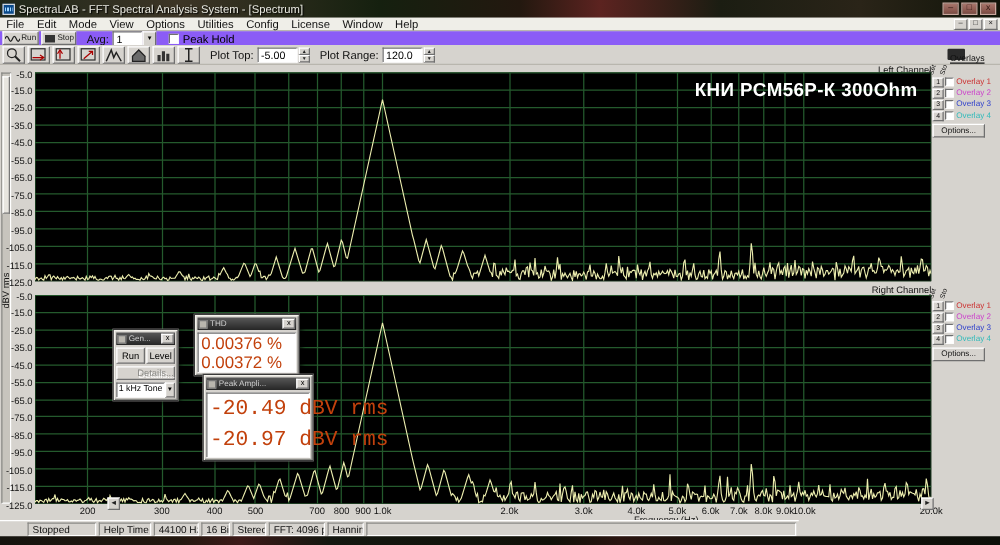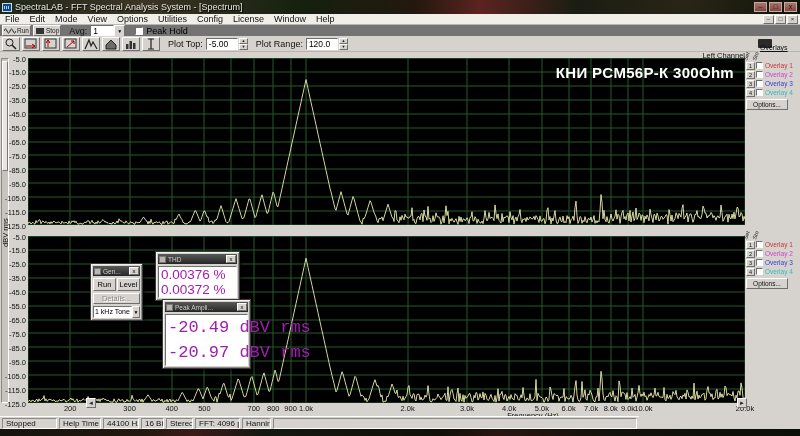--- a/index.html
+++ b/index.html
@@ -19,21 +19,21 @@
   .winbtn{width:13px;height:10px;background:linear-gradient(#a8766b,#7c4a42);border:1px solid #caa79e;
     color:#2a120e;font-size:7px;line-height:8px;text-align:center;padding:0;}
   
   .menubar{left:0;top:14px;width:800px;height:11px;background:#efeee8;border-bottom:1px solid #b9b6ae;
     display:flex;align-items:center;font-size:9px;color:#111;}
   .menuitem{padding:0 5px;line-height:11px;}
   .mdibtns{position:absolute;right:2px;top:1px;display:flex;gap:1px;}
   .mdibtn{width:11px;height:9px;background:#d6d3ce;border:1px solid;border-color:#fff #6f6f6f #6f6f6f #fff;
     font-size:6px;line-height:7px;text-align:center;padding:0;color:#222;}
   
-  .toolbar1{left:0;top:25px;width:800px;height:11px;background:#737373;display:flex;align-items:center;font-size:9px;}
+  .toolbar1{left:0;top:25px;width:800px;height:11px;background:#8b5cf6;display:flex;align-items:center;font-size:9px;}
   .toolbar2{left:0;top:36px;width:800px;height:16px;background:#d6d3ce;border-bottom:1px solid #b9b6ae;
     display:flex;align-items:center;font-size:9px;}
   .tbtn{height:14px;min-width:18px;margin-left:2px;background:#d6d3ce;border:1px solid;
     border-color:#fff #6f6f6f #6f6f6f #fff;display:inline-flex;align-items:center;justify-content:center;padding:0 1px;}
   .runstop{height:11px;font-size:6.5px;gap:1px;color:#222;}
   .fieldlbl{margin-left:8px;color:#111;}
   .field{height:12px;background:#fff;border:1px solid;border-color:#6f6f6f #fff #fff #6f6f6f;
     font-size:8.5px;line-height:10px;padding:0 2px;margin-left:3px;color:#000;}
   .spin{display:inline-flex;flex-direction:column;margin-left:1px;}
   .spinb{width:9px;height:6px;background:#d6d3ce;border:1px solid;border-color:#fff #6f6f6f #6f6f6f #fff;
@@ -68,32 +68,32 @@
   .ovopts{margin-top:2px;width:42px;height:11px;background:#d6d3ce;border:1px solid;border-color:#fff #6f6f6f #6f6f6f #fff;
     font-size:6.5px;padding:0;color:#111;}
   
   .mini{background:#d6d3ce;border:1px solid #3a3a3a;
     box-shadow:inset 1px 1px 0 #f4f2ec,inset -1px -1px 0 #8a8a86,2px 2px 3px rgba(0,0,0,.55);}
   .minititle{height:10px;margin:2px;background:linear-gradient(#585858,#262626);display:flex;align-items:center;
     color:#cfcfcf;font-size:6.5px;padding:0 1px;}
   .miniicon{width:7px;height:7px;background:#b9b6ae;border:1px solid #777;margin-right:2px;flex:none;}
   .minix{margin-left:auto;width:10px;height:8px;background:#d6d3ce;border:1px solid;border-color:#fff #6f6f6f #6f6f6f #fff;
     font-size:6px;line-height:6px;text-align:center;padding:0;color:#000;}
-  .minibody{margin:0 2px 2px 2px;background:#fff;border:1px solid;border-color:#6f6f6f #fff #fff #6f6f6f;color:#a21caf;}
+  .minibody{margin:0 2px 2px 2px;background:#fff;border:1px solid;border-color:#6f6f6f #fff #fff #6f6f6f;color:#c2410c;}
   .thdval{font-size:13.5px;line-height:15px;padding:0 2px;white-space:nowrap;}
   .peakval{font-size:17px;line-height:13px;padding:6px 2px;white-space:nowrap;font-family:Liberation Mono, monospace;}
   .genbtnrow{display:flex;gap:1px;margin:2px;}
   .genbtn{flex:1;height:13px;background:#d6d3ce;border:1px solid;border-color:#fff #6f6f6f #6f6f6f #fff;
     font-size:7.5px;padding:0;color:#000;}
   .genbtn.disabled{color:#8a8a86;text-shadow:1px 1px 0 #fff;}
   .gencombo{display:flex;margin:2px;}
   .genfield{flex:1;height:12px;background:#fff;border:1px solid;border-color:#6f6f6f #fff #fff #6f6f6f;
     font-size:7px;line-height:10px;padding:0 1px;color:#000;white-space:nowrap;}
   
-  .statusbar{left:0;top:416px;width:639px;height:13px;background:#d6d3ce;border-top:1px solid #fff;display:flex;align-items:center;}
+  .statusbar{left:0;top:416px;width:639px;height:13px;background:#d6d3ce;border-top:1px solid #fff;display:flex;align-items:center;padding-left:20px;}
   .statcell{height:11px;margin-left:2px;border:1px solid;border-color:#8a8a86 #fff #fff #8a8a86;
     font-size:8px;line-height:9px;padding:0 3px;color:#111;white-space:nowrap;overflow:hidden;}
   .bottomstrip{left:0;top:429px;width:800px;height:7px;
     background:linear-gradient(90deg,#15130e 0%,#23180f 18%,#3d1a18 24%,#141710 33%,#101008 55%,#2a1410 62%,#14120c 75%,#0c0e08 100%);}
 </style>
 </head>
 <body>
 
 <div class="app">
 
@@ -256,20 +256,21 @@
         <line x1="600" y1="0" x2="600" y2="167" stroke="#245a2d" stroke-width="1"></line>
         <line x1="615" y1="0" x2="615" y2="167" stroke="#245a2d" stroke-width="1"></line>
         <line x1="717" y1="0" x2="717" y2="167" stroke="#245a2d" stroke-width="1"></line>
         <line x1="0" y1="0" x2="0" y2="167" stroke="#245a2d" stroke-width="1"></line>
         <line x1="0" y1="0" x2="717" y2="0" stroke="#245a2d" stroke-width="1"></line>
         <path d="M0,165.8L1,164.0L2,164.2L3,166.0L4,164.9L5,164.3L6,165.6L7,166.1L8,162.5L9,164.7L10,163.4L11,161.9L12,161.9L13,165.8L14,163.6L15,162.9L16,164.1L17,165.0L18,163.3L19,164.7L20,165.5L21,164.0L22,165.9L23,163.7L24,165.4L25,163.8L26,163.1L27,164.1L28,165.0L29,164.3L30,164.3L31,163.9L32,164.9L33,165.9L34,163.1L35,164.7L36,165.2L37,164.7L38,164.2L39,165.1L40,166.1L41,163.0L42,165.4L43,165.2L44,162.8L45,164.0L46,162.7L47,164.8L48,163.1L49,165.3L50,166.0L51,166.1L52,165.3L53,165.4L54,166.0L55,166.0L56,164.7L57,164.0L58,164.9L59,163.1L60,162.8L61,163.0L62,165.7L63,164.2L64,162.3L65,164.8L66,164.7L67,166.1L68,164.0L69,165.7L70,162.8L71,164.8L72,165.0L73,163.7L74,162.5L75,161.6L76,162.8L77,164.1L78,163.6L79,165.0L80,164.6L81,165.6L82,165.4L83,165.6L84,166.1L85,164.0L86,165.3L87,165.7L88,165.0L89,162.9L90,165.1L91,160.8L92,162.7L93,162.9L94,163.3L95,164.5L96,164.9L97,165.1L98,162.9L99,164.4L100,165.6L101,165.9L102,164.3L103,163.8L104,165.0L105,164.5L106,166.2L107,166.0L108,163.6L109,164.8L110,164.6L111,164.6L112,164.5L113,162.8L114,161.2L115,159.5L116,159.4L117,161.1L118,162.7L119,163.1L120,166.0L121,163.1L122,165.5L123,161.2L124,164.8L125,166.2L126,164.3L127,165.0L128,163.5L129,164.4L130,164.9L131,163.7L132,164.6L133,166.2L134,166.3L135,163.4L136,165.7L137,164.2L138,163.7L139,162.8L140,166.2L141,165.1L142,164.8L143,163.6L144,164.4L145,165.2L146,165.6L147,160.9L148,161.8L149,159.7L150,157.7L151,156.1L152,158.2L153,160.2L154,161.6L155,164.4L156,164.6L157,166.1L158,165.4L159,166.1L160,165.1L161,163.9L162,164.1L163,162.5L164,160.0L165,157.5L166,155.1L167,152.6L168,153.3L169,155.7L170,158.2L171,160.7L172,163.2L173,161.6L174,158.7L175,155.8L176,152.9L177,153.3L178,156.2L179,159.1L180,158.9L181,164.2L182,164.2L183,163.1L184,163.0L185,165.6L186,164.2L187,161.9L188,162.3L189,160.8L190,157.5L191,154.2L192,150.9L193,147.6L194,150.7L195,154.0L196,157.3L197,160.6L198,163.7L199,164.7L200,164.8L201,163.5L202,160.2L203,156.9L204,153.6L205,150.3L206,147.0L207,143.7L208,140.7L209,144.0L210,147.3L211,150.6L212,153.9L213,157.2L214,160.5L215,160.3L216,159.5L217,155.8L218,152.1L219,148.4L220,144.7L221,141.0L222,141.1L223,144.8L224,148.5L225,152.2L226,155.9L227,159.6L228,158.2L229,154.5L230,150.8L231,147.1L232,143.4L233,139.7L234,136.8L235,140.5L236,144.3L237,148.0L238,151.7L239,155.4L240,154.8L241,150.7L242,146.5L243,142.4L244,138.3L245,134.2L246,135.8L247,139.9L248,144.0L249,148.1L250,148.6L251,144.1L252,139.5L253,135.0L254,130.5L255,125.9L256,121.4L257,116.9L258,112.3L259,107.8L260,103.2L261,98.7L262,94.2L263,89.6L264,85.1L265,80.6L266,76.0L267,71.5L268,66.9L269,62.4L270,57.9L271,53.3L272,48.8L273,44.3L274,39.7L275,35.2L276,30.7L277,26.1L278,21.6L279,26.1L280,30.6L281,35.1L282,39.7L283,44.2L284,48.8L285,53.3L286,57.8L287,62.4L288,66.9L289,71.4L290,76.0L291,80.5L292,85.1L293,89.6L294,94.1L295,98.7L296,103.2L297,107.7L298,112.3L299,116.8L300,121.3L301,125.9L302,130.4L303,133.9L304,138.0L305,142.1L306,146.2L307,150.4L308,152.3L309,148.6L310,144.8L311,141.1L312,137.4L313,133.7L314,137.2L315,140.9L316,144.6L317,148.3L318,152.0L319,155.8L320,157.1L321,153.4L322,149.7L323,146.0L324,142.2L325,138.5L326,140.7L327,144.4L328,148.2L329,151.9L330,155.6L331,159.3L332,163.0L333,163.9L334,166.2L335,160.5L336,160.9L337,158.8L338,155.9L339,152.6L340,149.3L341,146.0L342,142.7L343,144.5L344,147.8L345,151.1L346,154.4L347,156.5L348,159.0L349,162.7L350,164.7L351,160.6L352,160.5L353,160.7L354,158.9L355,162.7L356,159.4L357,156.1L358,152.8L359,149.5L360,146.2L361,149.4L362,152.7L363,156.0L364,159.3L365,160.0L366,163.5L367,152.6L368,153.0L369,162.1L370,163.0L371,164.7L372,158.8L373,162.3L374,157.4L375,159.9L376,161.8L377,156.1L378,159.1L379,158.9L380,160.1L381,159.9L382,158.3L383,158.1L384,149.7L385,162.6L386,161.3L387,165.1L388,165.5L389,160.7L390,158.6L391,158.7L392,161.9L393,156.2L394,155.4L395,163.7L396,152.0L397,158.0L398,158.6L399,162.3L400,148.4L401,161.2L402,160.2L403,164.6L404,163.6L405,157.7L406,163.4L407,160.6L408,154.8L409,158.5L410,159.1L411,158.8L412,160.9L413,166.2L414,163.6L415,157.7L416,164.8L417,158.1L418,147.8L419,157.6L420,153.3L421,165.8L422,160.9L423,163.1L424,160.4L425,162.5L426,164.2L427,162.4L428,160.7L429,163.9L430,166.3L431,158.3L432,163.5L433,159.0L434,164.1L435,161.2L436,160.9L437,162.7L438,162.0L439,159.7L440,161.9L441,165.6L442,159.5L443,159.1L444,153.7L445,162.8L446,162.9L447,158.7L448,160.8L449,165.4L450,161.2L451,163.4L452,164.9L453,165.0L454,163.0L455,165.6L456,160.1L457,152.6L458,159.6L459,162.9L460,160.9L461,154.4L462,160.4L463,159.7L464,159.2L465,160.4L466,162.6L467,146.9L468,155.4L469,160.6L470,155.9L471,162.3L472,163.4L473,165.1L474,155.5L475,163.8L476,159.2L477,160.0L478,158.4L479,158.1L480,158.4L481,164.6L482,153.7L483,159.7L484,161.9L485,157.6L486,165.9L487,161.2L488,159.0L489,163.1L490,158.7L491,156.6L492,151.5L493,161.8L494,164.7L495,160.8L496,161.8L497,160.3L498,163.5L499,159.1L500,161.9L501,160.8L502,158.9L503,160.4L504,160.9L505,160.6L506,158.4L507,161.8L508,157.6L509,159.1L510,161.4L511,164.5L512,157.9L513,163.0L514,163.2L515,161.1L516,160.6L517,165.8L518,162.9L519,152.2L520,149.7L521,162.1L522,158.5L523,165.9L524,160.0L525,163.0L526,157.8L527,152.6L528,162.0L529,165.5L530,165.1L531,161.0L532,158.9L533,163.2L534,163.6L535,158.0L536,164.9L537,163.4L538,164.7L539,157.6L540,160.8L541,158.7L542,165.5L543,161.7L544,160.6L545,158.2L546,162.5L547,149.5L548,143.2L549,157.7L550,165.3L551,163.0L552,158.5L553,159.4L554,165.3L555,162.3L556,163.8L557,158.6L558,162.9L559,164.9L560,160.8L561,160.4L562,162.0L563,159.0L564,163.9L565,161.7L566,157.6L567,165.3L568,162.6L569,164.9L570,162.7L571,163.8L572,153.1L573,136.6L574,144.3L575,160.8L576,152.3L577,161.5L578,163.7L579,158.6L580,163.5L581,165.2L582,161.1L583,156.0L584,160.9L585,163.1L586,160.4L587,158.2L588,151.8L589,161.2L590,156.3L591,157.6L592,165.4L593,159.0L594,154.4L595,152.4L596,160.8L597,158.5L598,161.9L599,156.5L600,155.0L601,162.9L602,152.4L603,164.1L604,158.4L605,154.0L606,162.7L607,160.2L608,150.0L609,161.5L610,159.6L611,155.1L612,156.1L613,162.4L614,156.9L615,157.4L616,164.7L617,158.2L618,161.1L619,156.9L620,159.2L621,162.9L622,151.2L623,156.5L624,160.1L625,164.5L626,156.2L627,157.1L628,161.8L629,155.2L630,157.8L631,163.0L632,161.5L633,158.5L634,158.5L635,161.3L636,160.1L637,158.8L638,156.7L639,157.3L640,166.1L641,151.6L642,156.4L643,163.1L644,157.0L645,163.7L646,162.1L647,160.5L648,154.8L649,157.0L650,160.6L651,155.4L652,157.0L653,159.2L654,150.5L655,146.7L656,160.9L657,159.2L658,157.7L659,155.1L660,164.0L661,158.3L662,156.1L663,155.8L664,160.2L665,164.3L666,161.1L667,156.4L668,156.6L669,152.6L670,159.0L671,158.5L672,160.5L673,160.3L674,156.6L675,148.1L676,150.6L677,155.1L678,155.2L679,160.0L680,157.7L681,158.3L682,157.0L683,154.4L684,155.9L685,159.8L686,157.7L687,159.3L688,162.3L689,158.6L690,157.9L691,159.9L692,159.4L693,147.0L694,154.8L695,163.3L696,161.3L697,158.5L698,157.8L699,156.2L700,164.2L701,156.3L702,160.0L703,160.9L704,156.0L705,160.7L706,154.2L707,160.9L708,155.7L709,149.3L710,149.7L711,158.8L712,158.4L713,154.5L714,156.0L715,163.0L716,158.3L717,161.3" fill="none" stroke="#ecedae" stroke-width="0.9"></path>
       </svg></div>
 
   <div class="abs annotation" style="left:500px;top:64px;width:234px;">КНИ  PCM56P-К 300Ohm</div>
 
+  <div class="abs chtitle" style="top:227px;">Right Channel</div>
   <div id="plot-right" class="abs plot" style="left:28px;top:236px;width:717px;height:167px;"><svg width="717" height="167">
         <rect width="717" height="167" fill="#000000"></rect>
         <line x1="0" y1="0" x2="717" y2="0" stroke="#245a2d" stroke-width="1"></line>
         <line x1="0" y1="14" x2="717" y2="14" stroke="#245a2d" stroke-width="1"></line>
         <line x1="0" y1="28" x2="717" y2="28" stroke="#245a2d" stroke-width="1"></line>
         <line x1="0" y1="42" x2="717" y2="42" stroke="#245a2d" stroke-width="1"></line>
         <line x1="0" y1="56" x2="717" y2="56" stroke="#245a2d" stroke-width="1"></line>
         <line x1="0" y1="70" x2="717" y2="70" stroke="#245a2d" stroke-width="1"></line>
         <line x1="0" y1="84" x2="717" y2="84" stroke="#245a2d" stroke-width="1"></line>
         <line x1="0" y1="97" x2="717" y2="97" stroke="#245a2d" stroke-width="1"></line>
@@ -400,21 +401,21 @@
     <div class="minititle">
       <span class="miniicon"></span>
       <span>Gen...</span>
       <button class="minix">x</button>
     </div>
     <div class="genbtnrow">
       <button class="genbtn">Run</button>
       <button class="genbtn">Level</button>
     </div>
     <div class="genbtnrow">
-      <button class="genbtn disabled" style="height:11px;">Details...</button>
+      <button class="genbtn disabled" style="height:11px;text-align:right;">Details...</button>
     </div>
     <div class="gencombo">
       <span class="genfield">1 kHz Tone</span>
       <button class="comboarrow" style="height:12px;">▼</button>
     </div>
   </div>
 
   <div class="abs mini" style="left:155px;top:251px;width:85px;">
     <div class="minititle">
       <span class="miniicon"></span>

